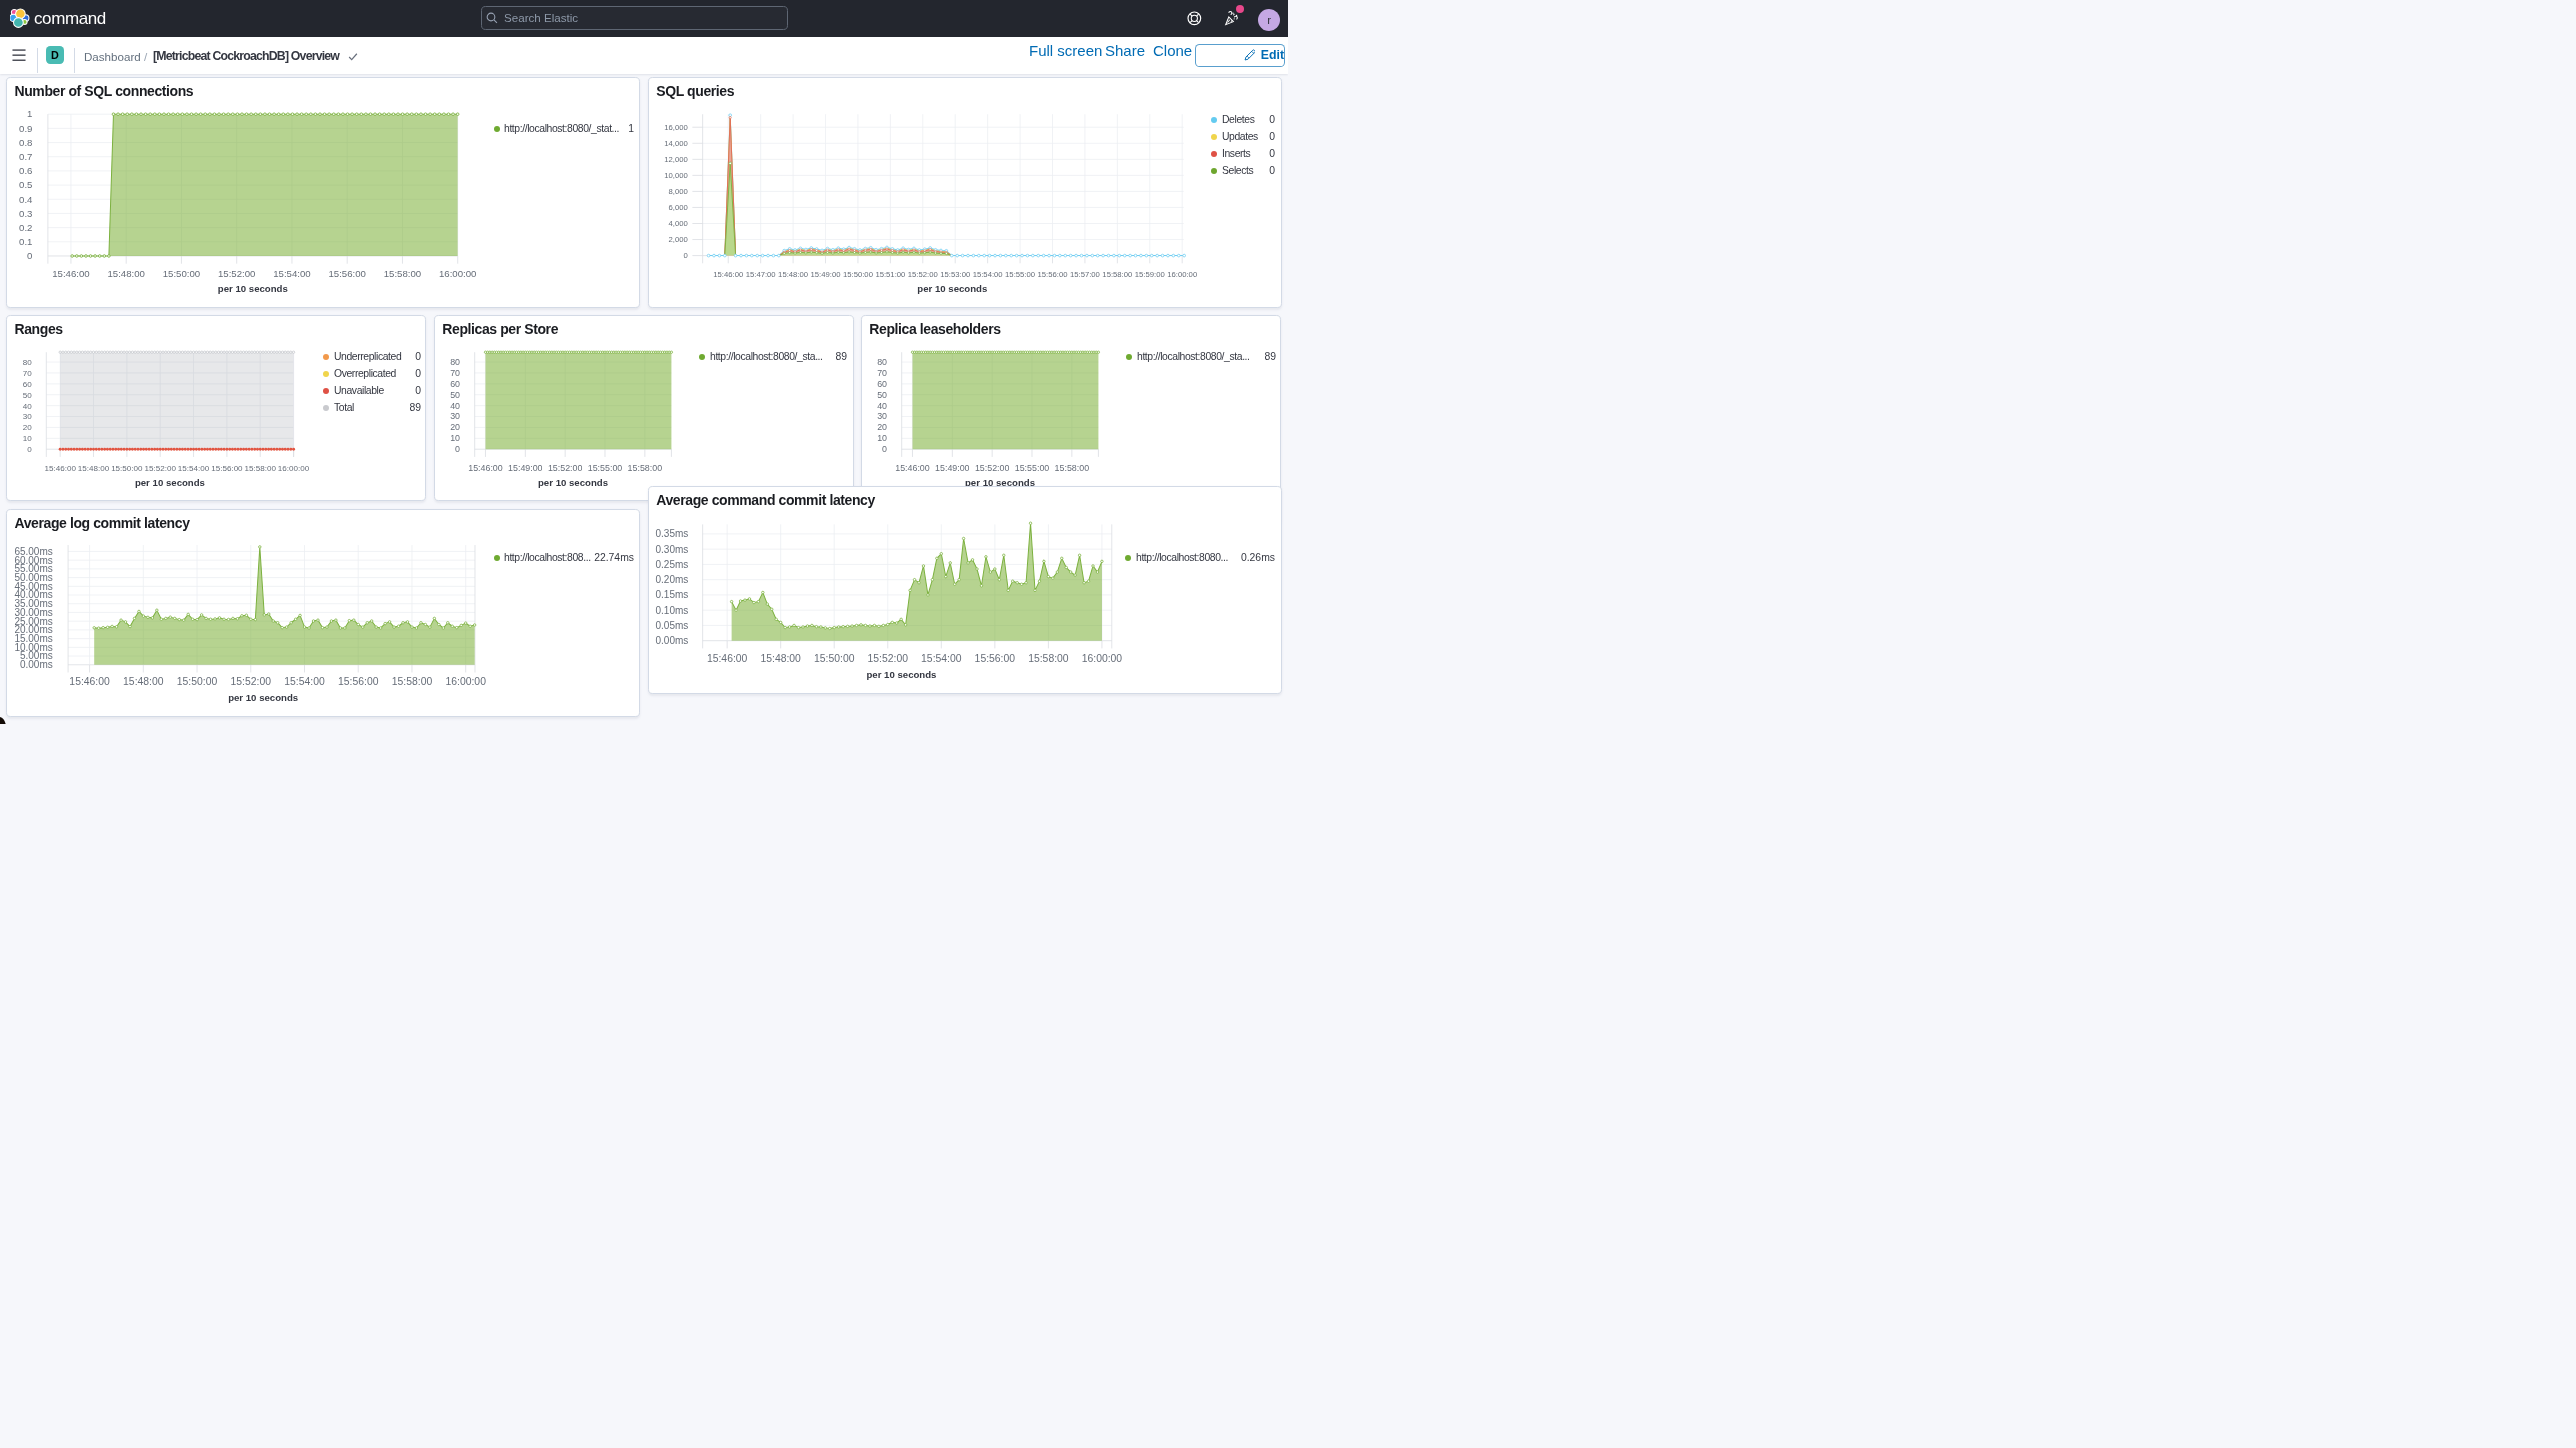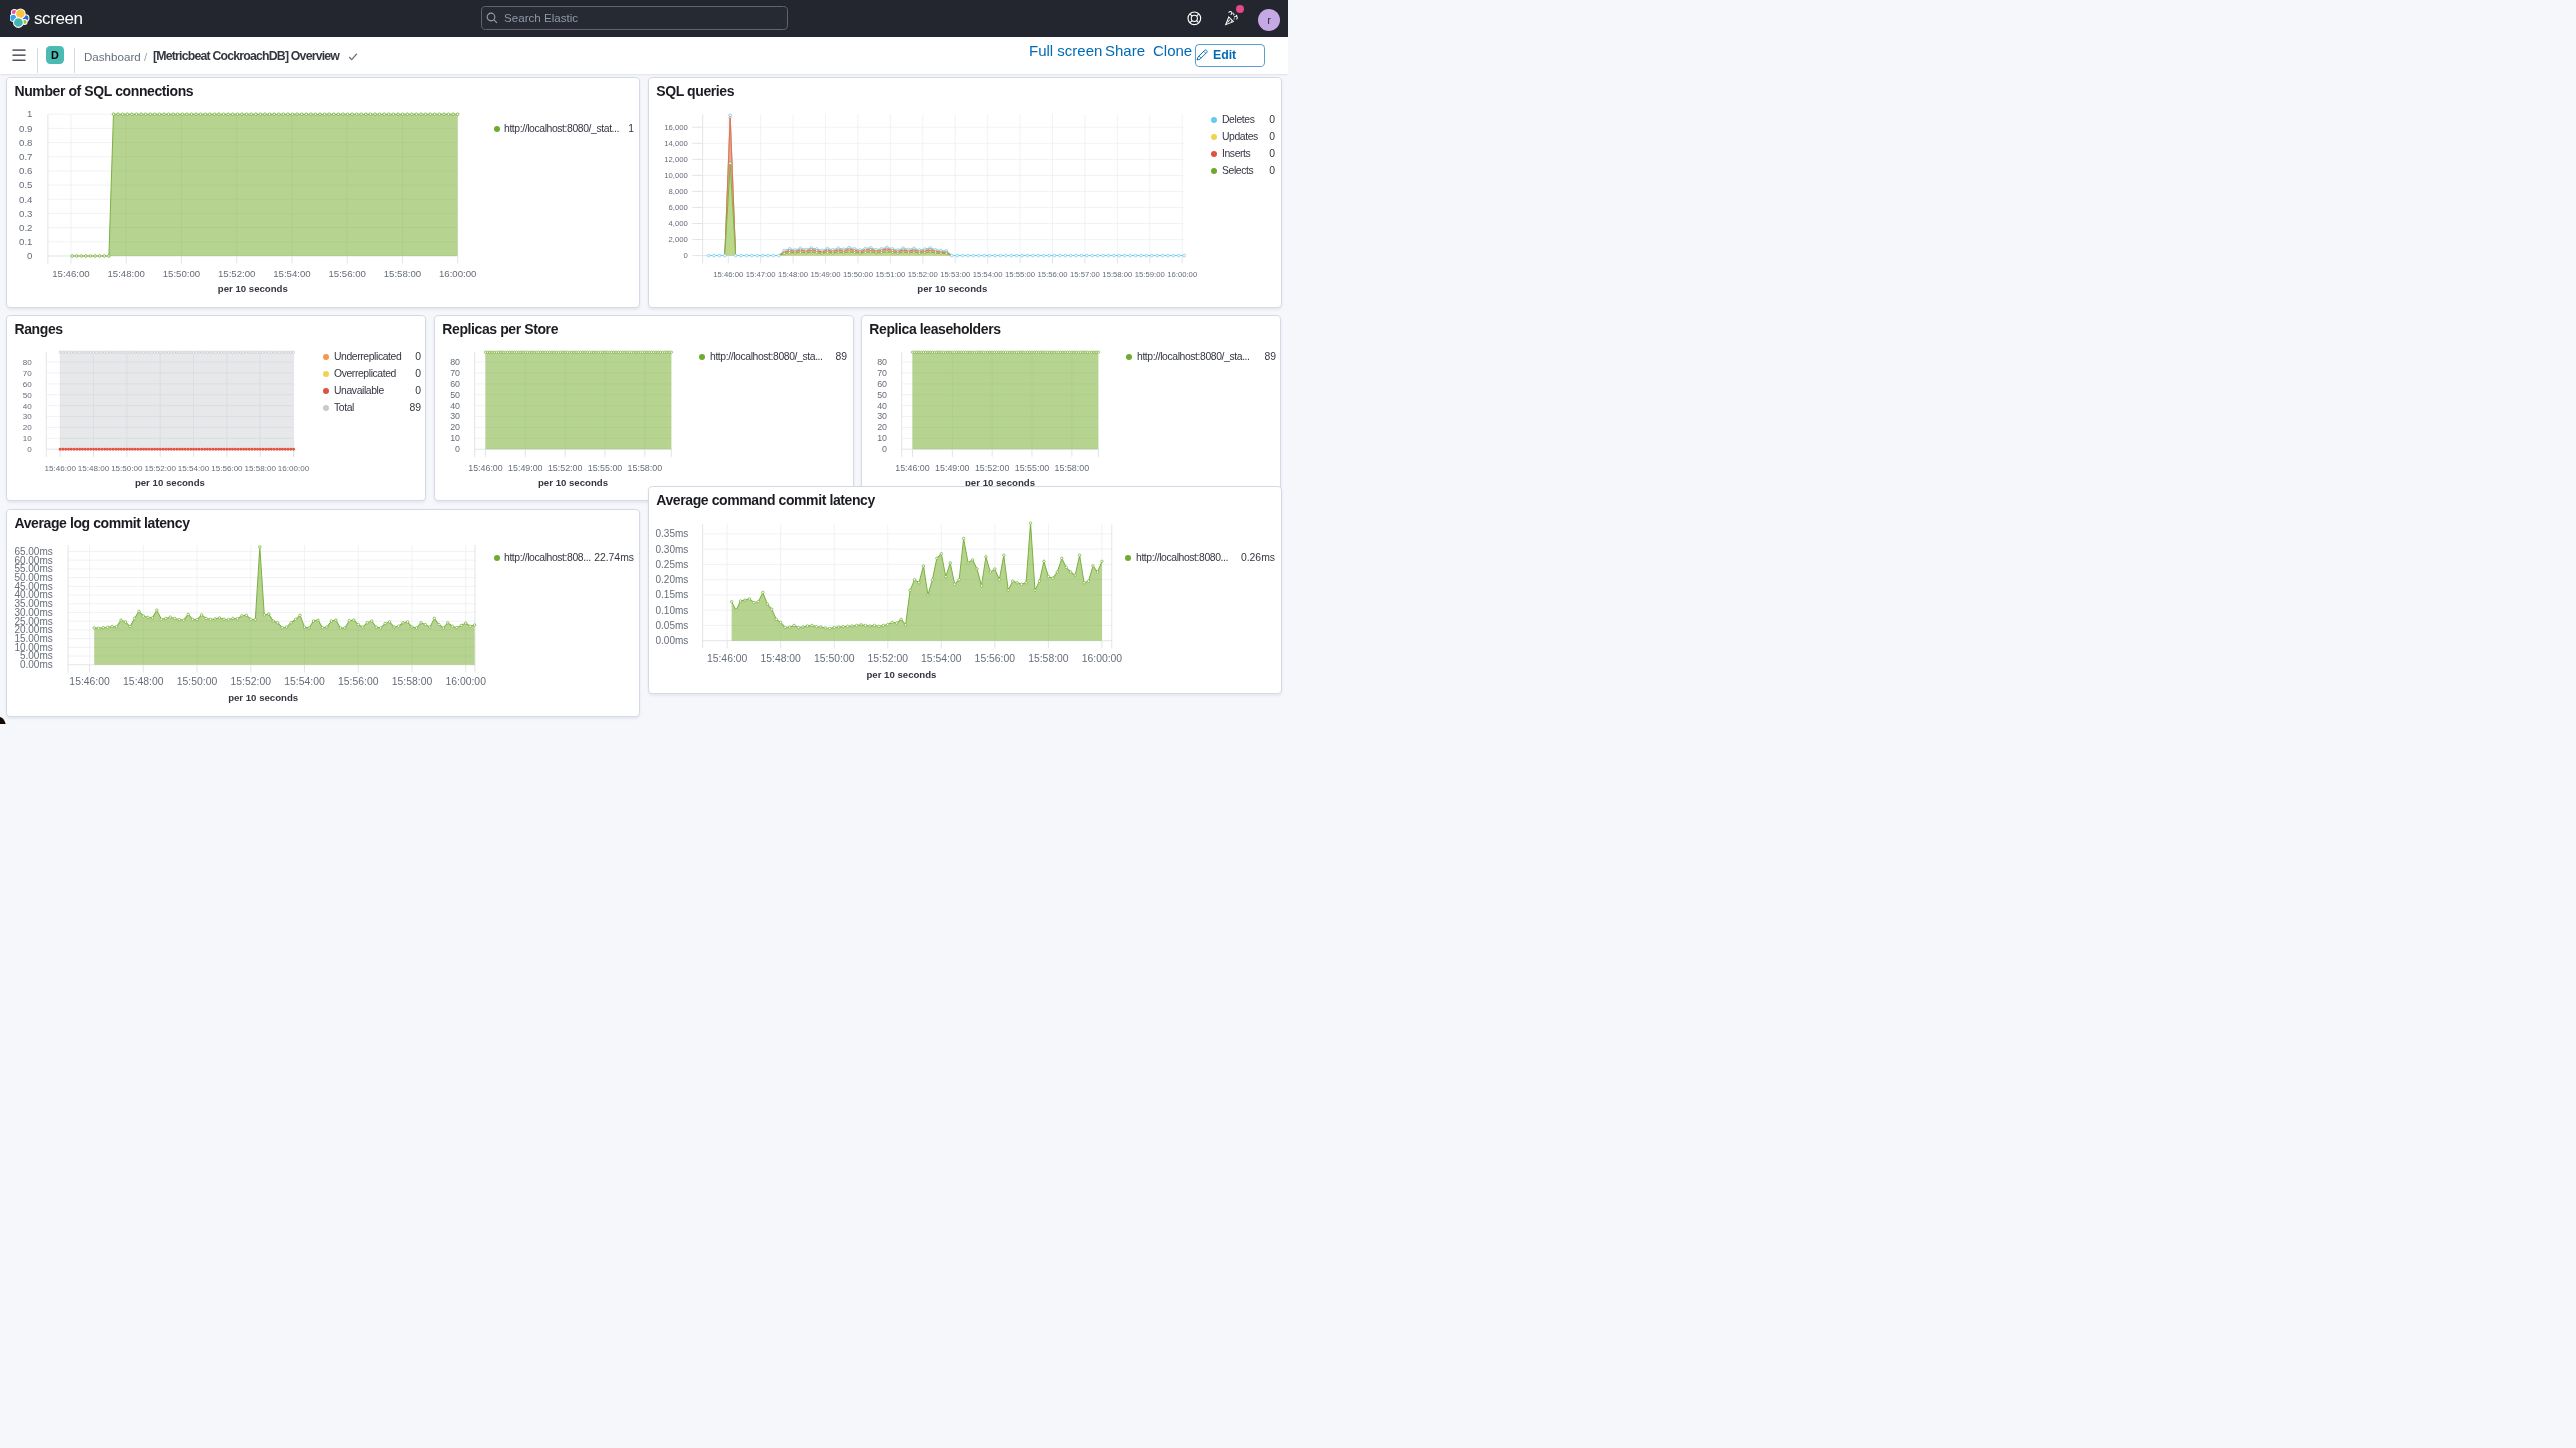--- a/index.html
+++ b/index.html
@@ -13,42 +13,42 @@
 .avatar { position:absolute; left:1258px; top:8.5px; width:22.4px; height:22.4px; border-radius:50%; background:#c5a8e4;
   color:#343741; font-size:11.6px; text-align:center; line-height:22.4px; }
 .nav { position:absolute; left:0; top:37px; width:1288px; height:37px; background:#fff;
   box-shadow:0 0.8px 2.3px rgba(120,130,150,0.25); }
 .vdiv { position:absolute; width:0.8px; background:#d3dae6; }
 .dbadge { position:absolute; left:46px; top:46px; width:18px; height:18px; border-radius:4.2px; background:#49bbb3;
   color:#000; font-size:10.8px; font-weight:bold; text-align:center; line-height:18px; }
 .crumb { position:absolute; top:50px; font-size:11.6px; color:#64707e; }
 .crumbB { position:absolute; top:49px; font-size:12.3px; font-weight:bold; color:#343741; letter-spacing:-0.8px; }
 .navlink { position:absolute; top:42px; font-size:15px; color:#006bb4; }
-.editbtn { position:absolute; left:1195px; top:44px; width:70px; height:23px; border:0.8px solid rgba(0,107,180,0.65);
-  border-radius:4.6px; color:#006bb4; font-size:12.3px; font-weight:bold; text-align:left; line-height:21.6px; background:#fff; }
+.editbtn { position:absolute; left:1195px; top:44px; width:90px; height:23px; border:0.8px solid rgba(0,107,180,0.65);
+  border-radius:4.6px; color:#006bb4; font-size:12.3px; font-weight:bold; text-align:right; line-height:21.6px; background:#fff; }
 .panel { position:absolute; background:#fff; border:0.8px solid #d3dae6; border-radius:4.6px;
   box-shadow:0 1.5px 2.3px rgba(140,150,170,0.15); }
 .ptitle { position:absolute; left:7.3px; top:5.4px; font-size:14px; font-weight:bold; color:#1a1c21; letter-spacing:-0.4px; }
 .ldot { position:absolute; width:6.2px; height:6.2px; border-radius:50%; }
 .ltxt { position:absolute; font-size:10.4px; letter-spacing:-0.4px; color:#343741; white-space:nowrap; }
 .lval { position:absolute; font-size:10.4px; color:#343741; text-align:right; }
 </style></head>
 <body>
 <div class="hdr"></div>
 <svg width="20" height="21" viewBox="0 0 50 52" style="position:absolute;left:9.6px;top:8px">
 <g stroke="#ffffff" stroke-width="2.6">
 <circle cx="10.5" cy="10.5" r="7.2" fill="#f04e98"></circle>
 <circle cx="39" cy="25" r="8.4" fill="#2f6bd8"></circle>
 <circle cx="8.5" cy="24.5" r="9" fill="#3ba3f0"></circle>
 <circle cx="36.5" cy="34.5" r="6.2" fill="#8cc63f"></circle>
 <circle cx="26" cy="14" r="12" fill="#fbc43c"></circle>
 <circle cx="21" cy="36" r="12.2" fill="#42b5af"></circle>
 </g>
   </svg>
-<div class="brand">screen</div>
+<div class="brand">command</div>
 <div class="search"></div>
 <svg width="12.3" height="12.3" viewBox="0 0 16 16" style="position:absolute;left:486px;top:12px">
 <circle cx="6.5" cy="6.5" r="5" fill="none" stroke="#98a2b3" stroke-width="1.4"></circle>
 <line x1="10.4" y1="10.4" x2="14.2" y2="14.2" stroke="#98a2b3" stroke-width="1.4"></line>
   </svg>
 <div class="sptxt">Search Elastic</div>
 <svg width="14.7" height="14.7" viewBox="0 0 19 19" style="position:absolute;left:1187px;top:11.2px">
 <circle cx="9.5" cy="9.5" r="8.2" fill="none" stroke="#fff" stroke-width="1.5"></circle>
 <circle cx="9.5" cy="9.5" r="4" fill="none" stroke="#fff" stroke-width="1.4"></circle>
 <g stroke="#fff" stroke-width="1.4">

